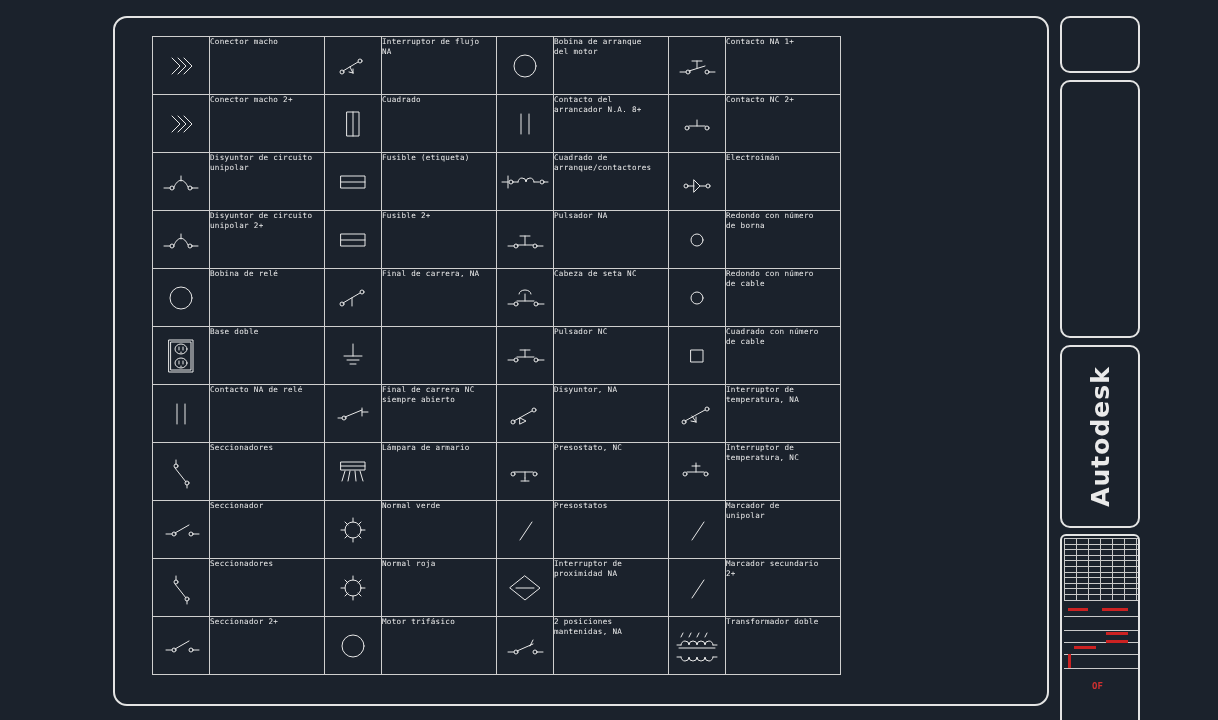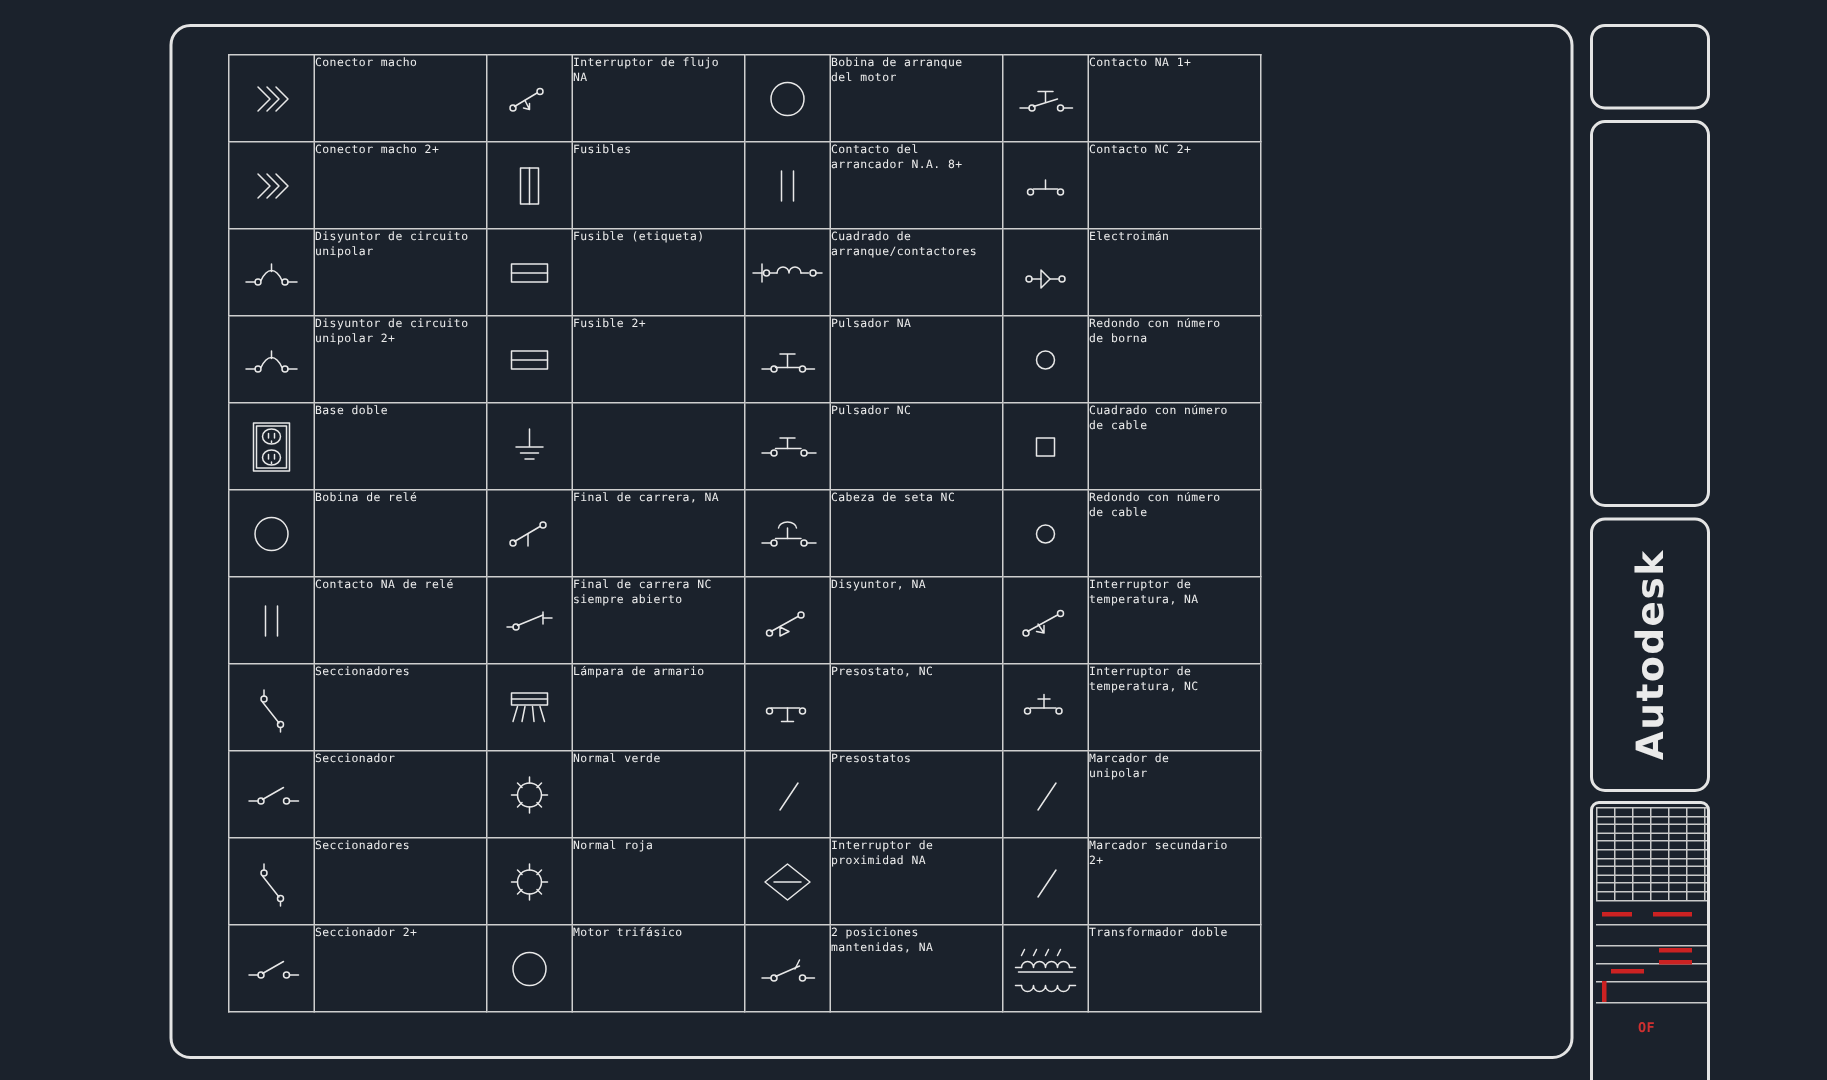--- a/index.html
+++ b/index.html
@@ -216,21 +216,21 @@
           </td>
           <td class="sym">
             <div class="sym-wrap">
               <svg width="50" height="40" viewBox="0 0 50 40">
                 <rect x="19" y="8" width="12" height="24" stroke="#e8e8e8" fill="none" stroke-width="1" stroke-linecap="round" stroke-linejoin="round"></rect>
                 <path stroke="#e8e8e8" fill="none" stroke-width="1" stroke-linecap="round" stroke-linejoin="round" d="M25 8 L25 32"></path>
               </svg>
             </div>
           </td>
           <td class="lbl">
-            <div class="lbl-text">Fusibles</div>
+            <div class="lbl-text">Cuadrado</div>
           </td>
           <td class="sym">
             <div class="sym-wrap">
               <svg width="50" height="40" viewBox="0 0 50 40">
                 <path stroke="#e8e8e8" fill="none" stroke-width="1" stroke-linecap="round" stroke-linejoin="round" d="M21 10 L21 30 M29 10 L29 30"></path>
               </svg>
             </div>
           </td>
           <td class="lbl">
             <div class="lbl-text">Contacto del
@@ -361,73 +361,20 @@
           </td>
           <td class="lbl">
             <div class="lbl-text">Redondo con número
 de borna</div>
           </td>
         </tr>
         <tr>
           <td class="sym">
             <div class="sym-wrap">
               <svg width="50" height="40" viewBox="0 0 50 40">
-                <rect x="13" y="4" width="24" height="32" stroke="#e8e8e8" fill="none" stroke-width="1" stroke-linecap="round" stroke-linejoin="round"></rect>
-                <rect x="15" y="6" width="20" height="28" stroke="#e8e8e8" fill="none" stroke-width="1" stroke-linecap="round" stroke-linejoin="round"></rect>
-                <ellipse cx="25" cy="13" rx="6" ry="5" stroke="#e8e8e8" fill="none" stroke-width="1" stroke-linecap="round" stroke-linejoin="round"></ellipse>
-                <path stroke="#e8e8e8" fill="none" stroke-width="1" stroke-linecap="round" stroke-linejoin="round" d="M23 11 L23 14 M27 11 L27 14 M25 16 L25 17"></path>
-                <ellipse cx="25" cy="27" rx="6" ry="5" stroke="#e8e8e8" fill="none" stroke-width="1" stroke-linecap="round" stroke-linejoin="round"></ellipse>
-                <path stroke="#e8e8e8" fill="none" stroke-width="1" stroke-linecap="round" stroke-linejoin="round" d="M23 25 L23 28 M27 25 L27 28 M25 30 L25 31"></path>
-              </svg>
-            </div>
-          </td>
-          <td class="lbl">
-            <div class="lbl-text">Base doble</div>
-          </td>
-          <td class="sym">
-            <div class="sym-wrap">
-              <svg width="50" height="40" viewBox="0 0 50 40">
-                <path stroke="#e8e8e8" fill="none" stroke-width="1" stroke-linecap="round" stroke-linejoin="round" d="M25 8 L25 20 M16 20 L34 20 M19 24 L31 24 M22 28 L28 28"></path>
-              </svg>
-            </div>
-          </td>
-          <td class="lbl">
-            <div class="lbl-text"></div>
-          </td>
-          <td class="sym">
-            <div class="sym-wrap">
-              <svg width="50" height="40" viewBox="0 0 50 40">
-                <path stroke="#e8e8e8" fill="none" stroke-width="1" stroke-linecap="round" stroke-linejoin="round" d="M8 24 L14 24"></path>
-                <circle cx="16" cy="24" r="2" stroke="#e8e8e8" fill="none" stroke-width="1" stroke-linecap="round" stroke-linejoin="round"></circle>
-                <path stroke="#e8e8e8" fill="none" stroke-width="1" stroke-linecap="round" stroke-linejoin="round" d="M17 21 L34 21"></path>
-                <circle cx="36" cy="24" r="2" stroke="#e8e8e8" fill="none" stroke-width="1" stroke-linecap="round" stroke-linejoin="round"></circle>
-                <path stroke="#e8e8e8" fill="none" stroke-width="1" stroke-linecap="round" stroke-linejoin="round" d="M38 24 L44 24"></path>
-                <path stroke="#e8e8e8" fill="none" stroke-width="1" stroke-linecap="round" stroke-linejoin="round" d="M25 21 L25 14 M20 14 L30 14"></path>
-              </svg>
-            </div>
-          </td>
-          <td class="lbl">
-            <div class="lbl-text">Pulsador NC</div>
-          </td>
-          <td class="sym">
-            <div class="sym-wrap">
-              <svg width="50" height="40" viewBox="0 0 50 40">
-                <rect x="19" y="14" width="12" height="12" stroke="#e8e8e8" fill="none" stroke-width="1" stroke-linecap="round" stroke-linejoin="round"></rect>
-              </svg>
-            </div>
-          </td>
-          <td class="lbl">
-            <div class="lbl-text">Cuadrado con número
-de cable</div>
-          </td>
-        </tr>
-        <tr>
-          <td class="sym">
-            <div class="sym-wrap">
-              <svg width="50" height="40" viewBox="0 0 50 40">
                 <circle cx="25" cy="20" r="11" stroke="#e8e8e8" fill="none" stroke-width="1" stroke-linecap="round" stroke-linejoin="round"></circle>
               </svg>
             </div>
           </td>
           <td class="lbl">
             <div class="lbl-text">Bobina de relé</div>
           </td>
           <td class="sym">
             <div class="sym-wrap">
               <svg width="50" height="40" viewBox="0 0 50 40">
@@ -459,20 +406,73 @@
           </td>
           <td class="sym">
             <div class="sym-wrap">
               <svg width="50" height="40" viewBox="0 0 50 40">
                 <circle cx="25" cy="20" r="6" stroke="#e8e8e8" fill="none" stroke-width="1" stroke-linecap="round" stroke-linejoin="round"></circle>
               </svg>
             </div>
           </td>
           <td class="lbl">
             <div class="lbl-text">Redondo con número
+de cable</div>
+          </td>
+        </tr>
+        <tr>
+          <td class="sym">
+            <div class="sym-wrap">
+              <svg width="50" height="40" viewBox="0 0 50 40">
+                <rect x="13" y="4" width="24" height="32" stroke="#e8e8e8" fill="none" stroke-width="1" stroke-linecap="round" stroke-linejoin="round"></rect>
+                <rect x="15" y="6" width="20" height="28" stroke="#e8e8e8" fill="none" stroke-width="1" stroke-linecap="round" stroke-linejoin="round"></rect>
+                <ellipse cx="25" cy="13" rx="6" ry="5" stroke="#e8e8e8" fill="none" stroke-width="1" stroke-linecap="round" stroke-linejoin="round"></ellipse>
+                <path stroke="#e8e8e8" fill="none" stroke-width="1" stroke-linecap="round" stroke-linejoin="round" d="M23 11 L23 14 M27 11 L27 14 M25 16 L25 17"></path>
+                <ellipse cx="25" cy="27" rx="6" ry="5" stroke="#e8e8e8" fill="none" stroke-width="1" stroke-linecap="round" stroke-linejoin="round"></ellipse>
+                <path stroke="#e8e8e8" fill="none" stroke-width="1" stroke-linecap="round" stroke-linejoin="round" d="M23 25 L23 28 M27 25 L27 28 M25 30 L25 31"></path>
+              </svg>
+            </div>
+          </td>
+          <td class="lbl">
+            <div class="lbl-text">Base doble</div>
+          </td>
+          <td class="sym">
+            <div class="sym-wrap">
+              <svg width="50" height="40" viewBox="0 0 50 40">
+                <path stroke="#e8e8e8" fill="none" stroke-width="1" stroke-linecap="round" stroke-linejoin="round" d="M25 8 L25 20 M16 20 L34 20 M19 24 L31 24 M22 28 L28 28"></path>
+              </svg>
+            </div>
+          </td>
+          <td class="lbl">
+            <div class="lbl-text"></div>
+          </td>
+          <td class="sym">
+            <div class="sym-wrap">
+              <svg width="50" height="40" viewBox="0 0 50 40">
+                <path stroke="#e8e8e8" fill="none" stroke-width="1" stroke-linecap="round" stroke-linejoin="round" d="M8 24 L14 24"></path>
+                <circle cx="16" cy="24" r="2" stroke="#e8e8e8" fill="none" stroke-width="1" stroke-linecap="round" stroke-linejoin="round"></circle>
+                <path stroke="#e8e8e8" fill="none" stroke-width="1" stroke-linecap="round" stroke-linejoin="round" d="M17 21 L34 21"></path>
+                <circle cx="36" cy="24" r="2" stroke="#e8e8e8" fill="none" stroke-width="1" stroke-linecap="round" stroke-linejoin="round"></circle>
+                <path stroke="#e8e8e8" fill="none" stroke-width="1" stroke-linecap="round" stroke-linejoin="round" d="M38 24 L44 24"></path>
+                <path stroke="#e8e8e8" fill="none" stroke-width="1" stroke-linecap="round" stroke-linejoin="round" d="M25 21 L25 14 M20 14 L30 14"></path>
+              </svg>
+            </div>
+          </td>
+          <td class="lbl">
+            <div class="lbl-text">Pulsador NC</div>
+          </td>
+          <td class="sym">
+            <div class="sym-wrap">
+              <svg width="50" height="40" viewBox="0 0 50 40">
+                <rect x="19" y="14" width="12" height="12" stroke="#e8e8e8" fill="none" stroke-width="1" stroke-linecap="round" stroke-linejoin="round"></rect>
+              </svg>
+            </div>
+          </td>
+          <td class="lbl">
+            <div class="lbl-text">Cuadrado con número
 de cable</div>
           </td>
         </tr>
         <tr>
           <td class="sym">
             <div class="sym-wrap">
               <svg width="50" height="40" viewBox="0 0 50 40">
                 <path stroke="#e8e8e8" fill="none" stroke-width="1" stroke-linecap="round" stroke-linejoin="round" d="M21 10 L21 30 M29 10 L29 30"></path>
               </svg>
             </div>

